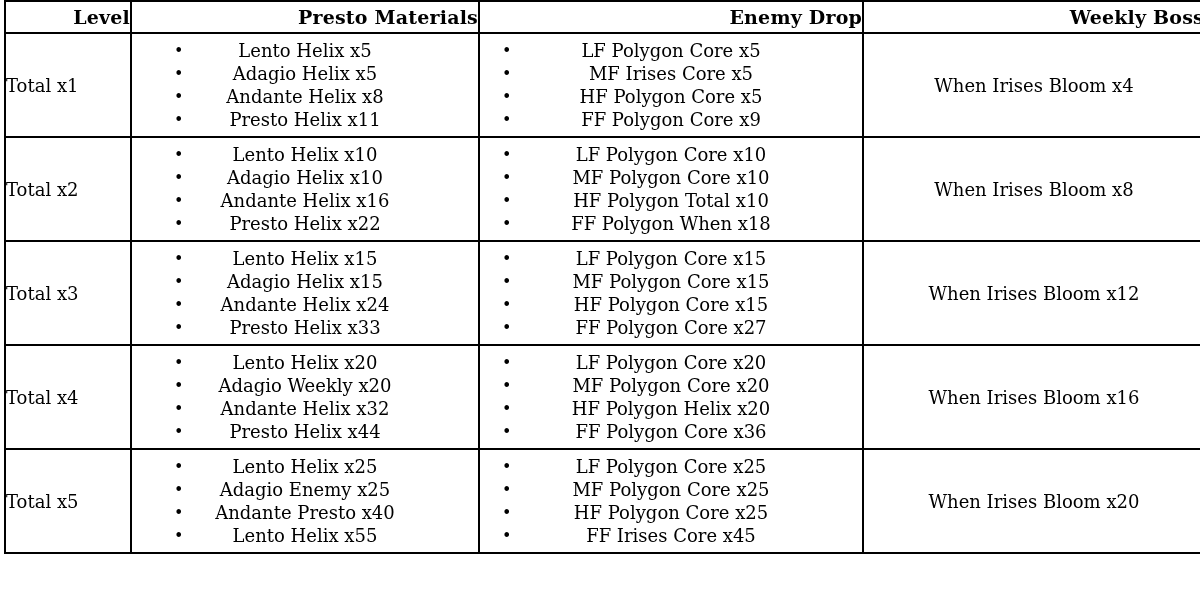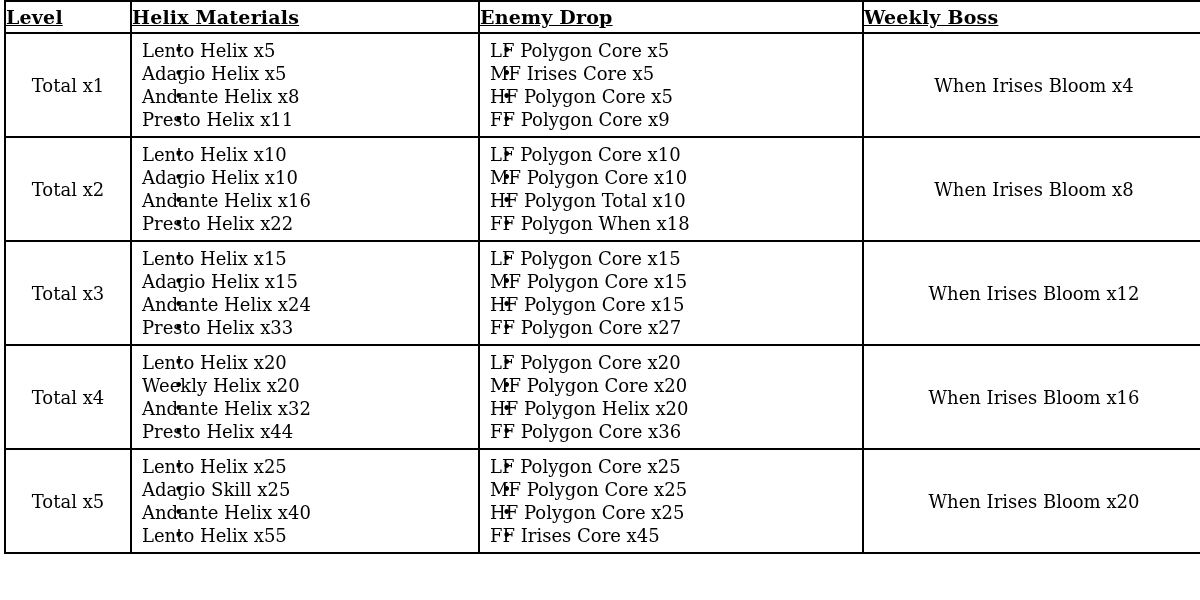--- a/index.html
+++ b/index.html
@@ -33,47 +33,45 @@
   }
   th.col-level   { width: 124px; }
   th.col-skill   { width: 346px; }
   th.col-enemy   { width: 382px; }
   th.col-boss    { width: 340px; }
 
   thead th {
     height: 30px;
     font-weight: bold;
     font-size: 19px;
-    text-align: left;
+    text-align: right;
     letter-spacing: 0.2px;
-    text-decoration: underline;
   }
   tbody tr { height: 104px; }
 
   td.level-cell {
-    text-align: center;
     font-size: 18px;
   }
   td.boss-cell {
     text-align: center;
     font-size: 18px;
   }
   td.list-cell {
     padding: 6px 0 6px 0;
   }
   ul.bullets {
     list-style: none;
     margin: 0;
     padding: 0;
   }
   ul.bullets li {
     position: relative;
     font-size: 18px;
     line-height: 23px;
-    text-align: left;
+    text-align: center;
     padding: 0 10px 0 10px;
     white-space: nowrap;
   }
   ul.bullets li::before {
     content: "\2022";
     position: absolute;
     left: 42px;
     top: 0;
     font-size: 16px;
     line-height: 23px;
@@ -83,21 +81,21 @@
   }
 </style>
 </head>
 <body>
 
 <div class="sheet">
   <table class="mat-table">
     <thead>
       <tr>
         <th class="col-level">Level</th>
-        <th class="col-skill">Helix Materials</th>
+        <th class="col-skill">Presto Materials</th>
         <th class="col-enemy">Enemy Drop</th>
         <th class="col-boss">Weekly Boss</th>
       </tr>
     </thead>
     <tbody>
 
       <tr>
         <td class="level-cell">Total x1</td>
         <td class="list-cell skill-cell">
           <ul class="bullets">
@@ -158,43 +156,43 @@
           </ul>
         </td>
         <td class="boss-cell">When Irises Bloom x12</td>
       </tr>
 
       <tr>
         <td class="level-cell">Total x4</td>
         <td class="list-cell skill-cell">
           <ul class="bullets">
             <li>Lento Helix x20</li>
-            <li>Weekly Helix x20</li>
+            <li>Adagio Weekly x20</li>
             <li>Andante Helix x32</li>
             <li>Presto Helix x44</li>
           </ul>
         </td>
         <td class="list-cell enemy-cell">
           <ul class="bullets">
             <li>LF Polygon Core x20</li>
             <li>MF Polygon Core x20</li>
             <li>HF Polygon Helix x20</li>
             <li>FF Polygon Core x36</li>
           </ul>
         </td>
         <td class="boss-cell">When Irises Bloom x16</td>
       </tr>
 
       <tr>
         <td class="level-cell">Total x5</td>
         <td class="list-cell skill-cell">
           <ul class="bullets">
             <li>Lento Helix x25</li>
-            <li>Adagio Skill x25</li>
-            <li>Andante Helix x40</li>
+            <li>Adagio Enemy x25</li>
+            <li>Andante Presto x40</li>
             <li>Lento Helix x55</li>
           </ul>
         </td>
         <td class="list-cell enemy-cell">
           <ul class="bullets">
             <li>LF Polygon Core x25</li>
             <li>MF Polygon Core x25</li>
             <li>HF Polygon Core x25</li>
             <li>FF Irises Core x45</li>
           </ul>

